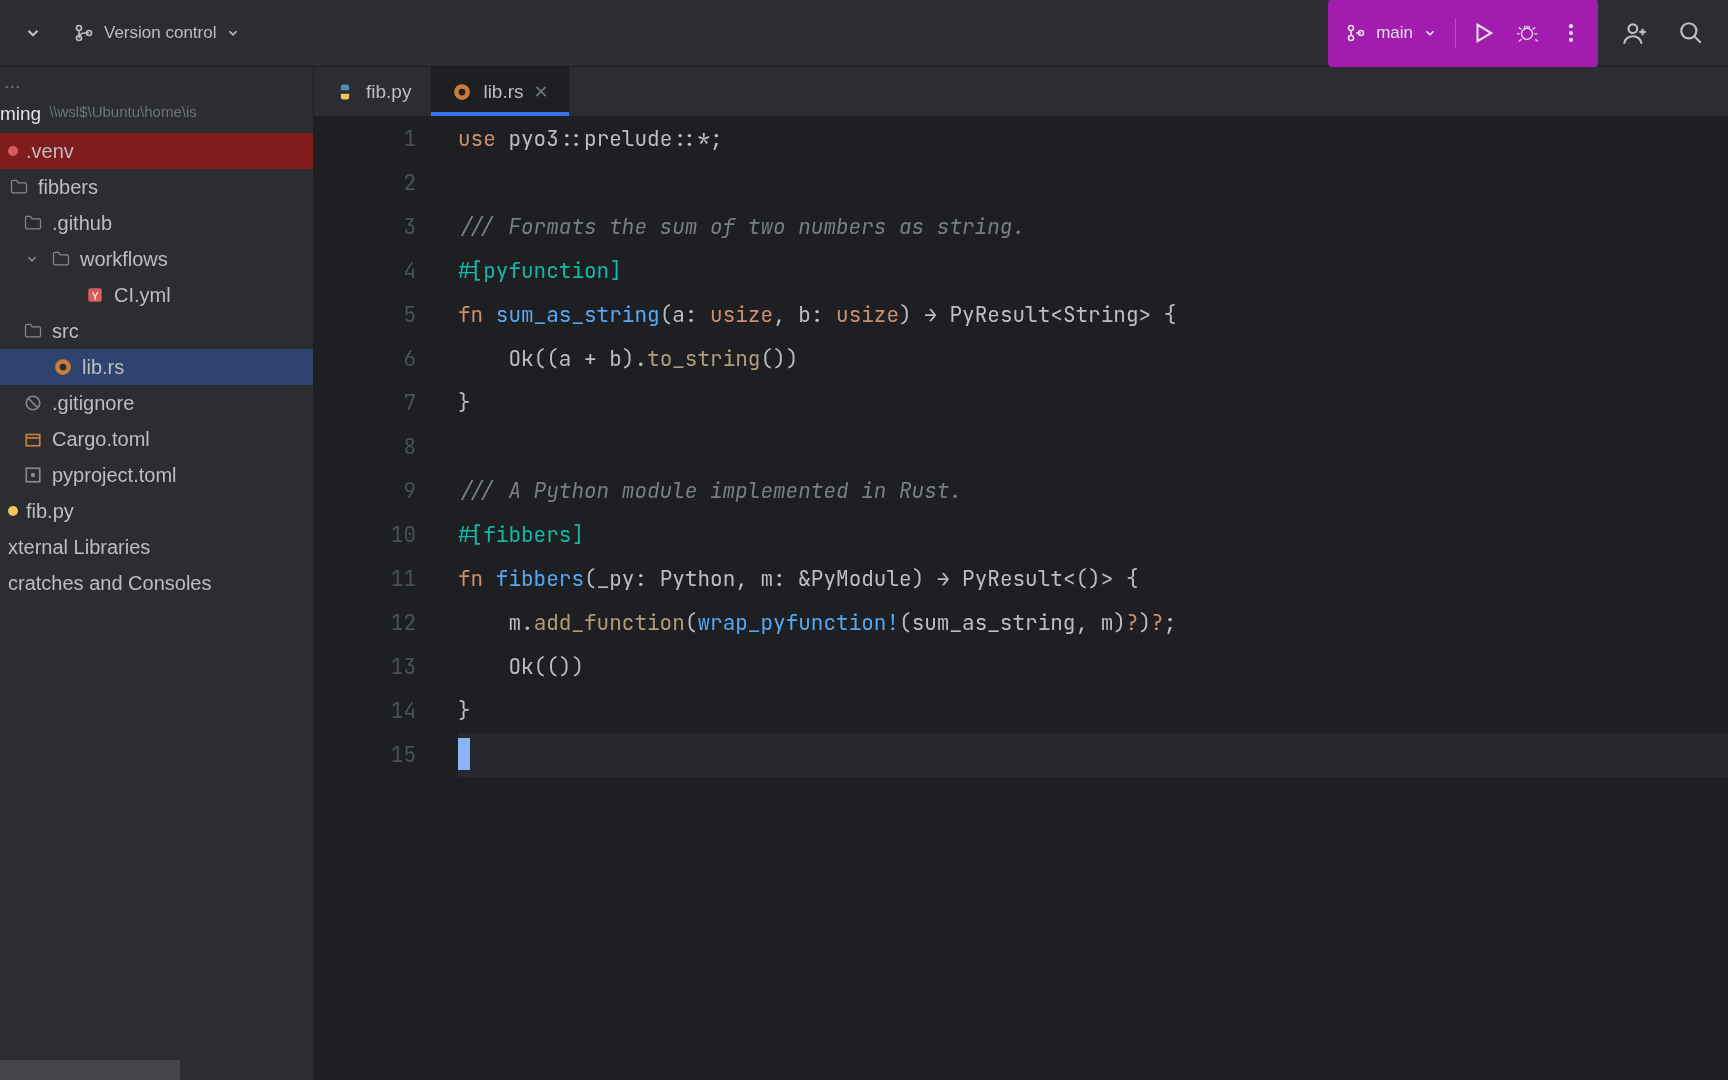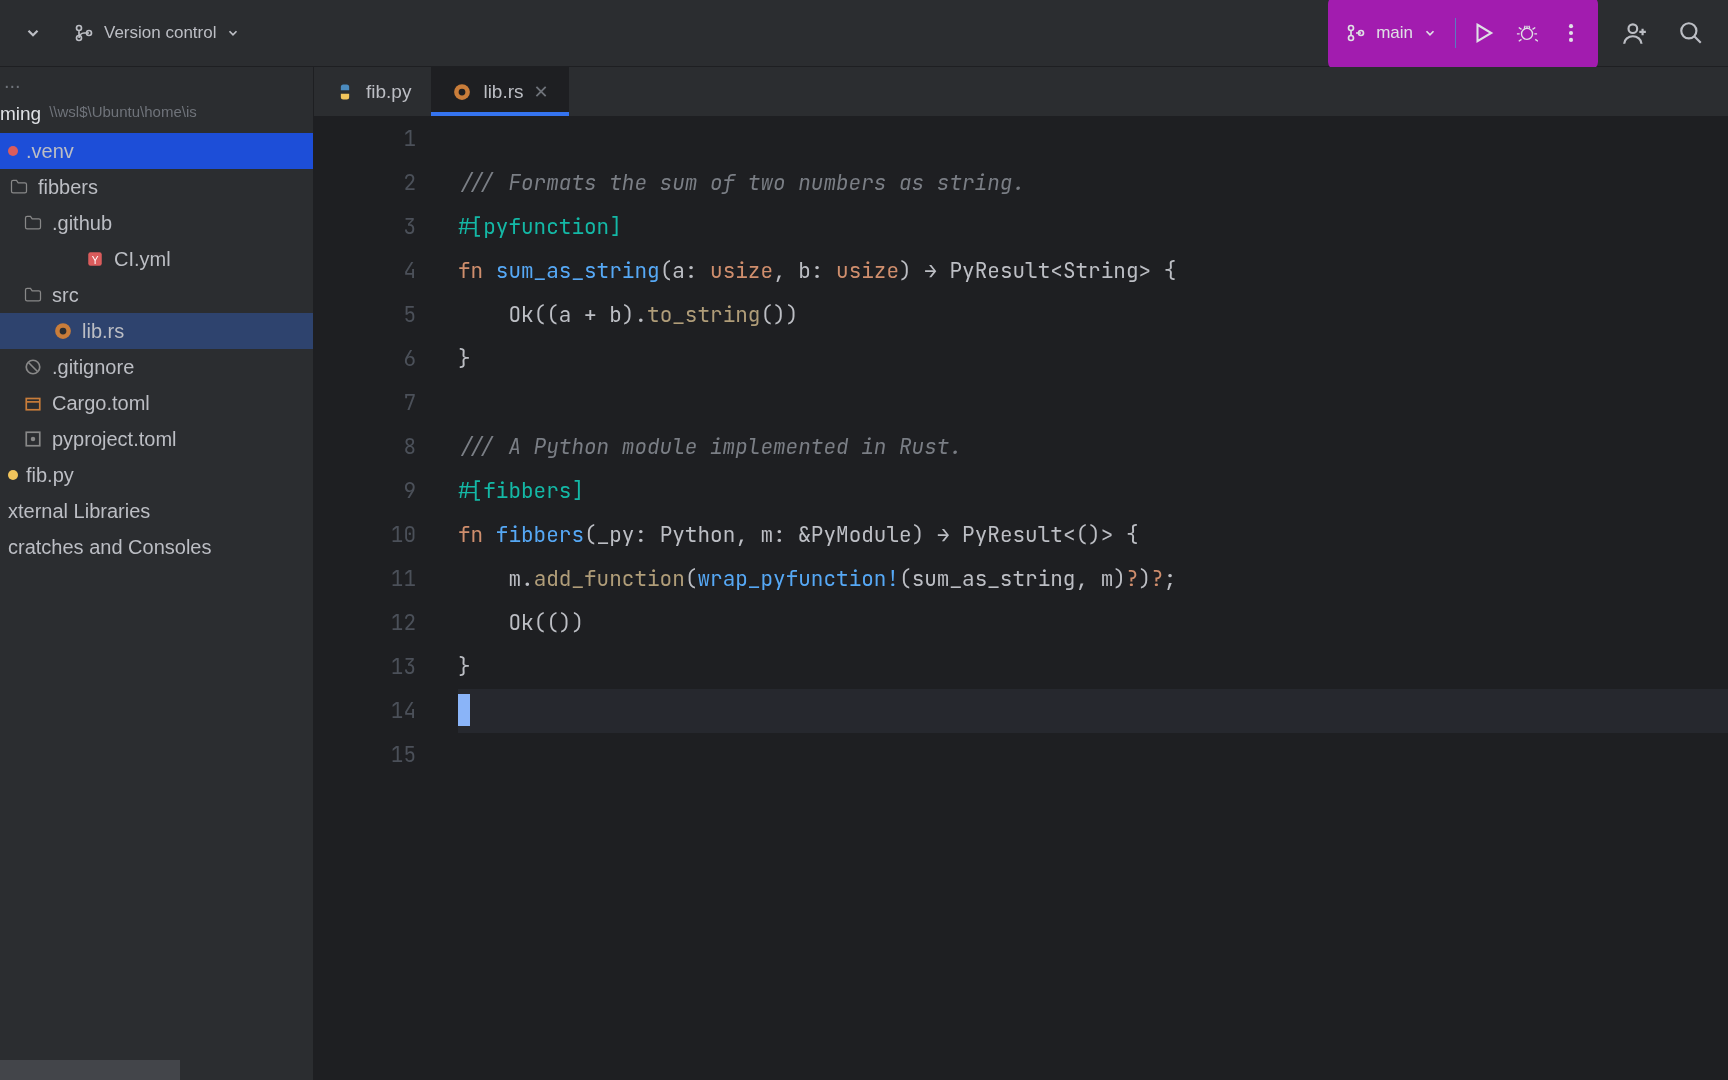--- a/index.html
+++ b/index.html
@@ -51,21 +51,21 @@
     font-size:19px; color:#dfe1e5;
   }
   .proj-path { color:#6f737a; font-size:15px; white-space:nowrap;}
   .tree { flex:1; }
   .tree-row {
     display:flex; align-items:center; gap:8px; height:36px;
     padding-left:8px; font-size:20px; color:#bcbec4; cursor:pointer;
     white-space:nowrap;
   }
   .tree-row.selected { background:#2e436e; }
-  .tree-row.highlight { background:#1d4ed8; }
+  .tree-row.highlight { background:#7f1d1d; }
   .tree-row .indent { display:inline-block; }
   .folder-icon, .file-icon { width:22px; height:22px; display:inline-flex; align-items:center; justify-content:center; flex-shrink:0;}
   .chev { width:20px; display:inline-flex; justify-content:center; color:#888;}
   .venv-dot{width:10px;height:10px;border-radius:50%;background:#db5c5c;display:inline-block;flex-shrink:0;}
   .py-dot{width:10px;height:10px;border-radius:50%;background:#f2c55c;display:inline-block;flex-shrink:0;}
   
   .editor-area { flex:1; display:flex; flex-direction:column; background:#1e1f22;}
   .tabs {
     display:flex; background:#2b2d30; height:50px; align-items:stretch;
     border-bottom:1px solid #1e1f22;
@@ -197,20 +197,34 @@
       <div class="tree-row">
         <span class="indent" style="width:6px;"></span>
         <span class="folder-icon">
           <svg width="20" height="20" viewBox="0 0 24 24">
               <path d="M3 6a2 2 0 012-2h4l2 3h8a2 2 0 012 2v8a2 2 0 01-2 2H5a2 2 0 01-2-2V6z" stroke="#888" stroke-width="1.5" fill="none"></path>
             </svg>
         </span>
         <span>.github</span>
       </div>
 
+      <div class="tree-row">
+        <span class="indent" style="width:6px;"></span>
+        <span class="chev">
+          <svg width="14" height="14" viewBox="0 0 16 16">
+              <path d="M4 6l4 4 4-4" stroke="#888" stroke-width="2" fill="none"></path>
+            </svg>
+        </span>
+        <span class="folder-icon">
+          <svg width="20" height="20" viewBox="0 0 24 24">
+              <path d="M3 6a2 2 0 012-2h4l2 3h8a2 2 0 012 2v8a2 2 0 01-2 2H5a2 2 0 01-2-2V6z" stroke="#888" stroke-width="1.5" fill="none"></path>
+            </svg>
+        </span>
+        <span>workflows</span>
+      </div>
 
       <div class="tree-row">
         <span class="indent" style="width:68px;"></span>
         <span class="file-icon">
           <svg width="18" height="18" viewBox="0 0 16 16">
               <rect x="2" y="2" width="12" height="12" rx="2" fill="#db5c5c"></rect>
               <text x="8" y="12" text-anchor="middle" fill="white" font-size="9" font-family="sans-serif">Y</text>
             </svg>
         </span>
         <span>CI.yml</span>
@@ -321,20 +335,21 @@
         <div class="gutter-line">8</div>
         <div class="gutter-line">9</div>
         <div class="gutter-line">10</div>
         <div class="gutter-line">11</div>
         <div class="gutter-line">12</div>
         <div class="gutter-line">13</div>
         <div class="gutter-line">14</div>
         <div class="gutter-line">15</div>
       </div>
       <div class="code">
+        <div class="code-line"><span class="kw">use</span> <span>pyo3</span><span class="punct">::</span><span>prelude</span><span class="punct">::</span><span>*</span><span class="punct">;</span></div>
         <div class="code-line"></div>
         <div class="code-line"><span class="comment">/// Formats the sum of two numbers as string.</span></div>
         <div class="code-line"><span class="attr">#[pyfunction]</span></div>
         <div class="code-line"><span class="kw">fn</span> <span class="fn-name">sum_as_string</span><span class="punct">(</span><span>a</span><span class="punct">: </span><span class="kw2">usize</span><span class="punct">, </span><span>b</span><span class="punct">: </span><span class="kw2">usize</span><span class="punct">) </span><span class="arrow">→</span><span class="punct"> </span><span>PyResult</span><span class="punct">&lt;</span><span>String</span><span class="punct">&gt; {</span></div>
         <div class="code-line">    <span>Ok</span><span class="punct">((</span><span>a</span> <span class="punct">+</span> <span>b</span><span class="punct">).</span><span class="method">to_string</span><span class="punct">())</span></div>
         <div class="code-line"><span class="punct">}</span></div>
         <div class="code-line"></div>
         <div class="code-line"><span class="comment">/// A Python module implemented in Rust.</span></div>
         <div class="code-line"><span class="attr">#[fibbers]</span></div>
         <div class="code-line"><span class="kw">fn</span> <span class="fn-name">fibbers</span><span class="punct">(</span><span>_py</span><span class="punct">: </span><span>Python</span><span class="punct">, </span><span>m</span><span class="punct">: </span><span>&amp;PyModule</span><span class="punct">) </span><span class="arrow">→</span><span class="punct"> </span><span>PyResult</span><span class="punct">&lt;()&gt; {</span></div>

